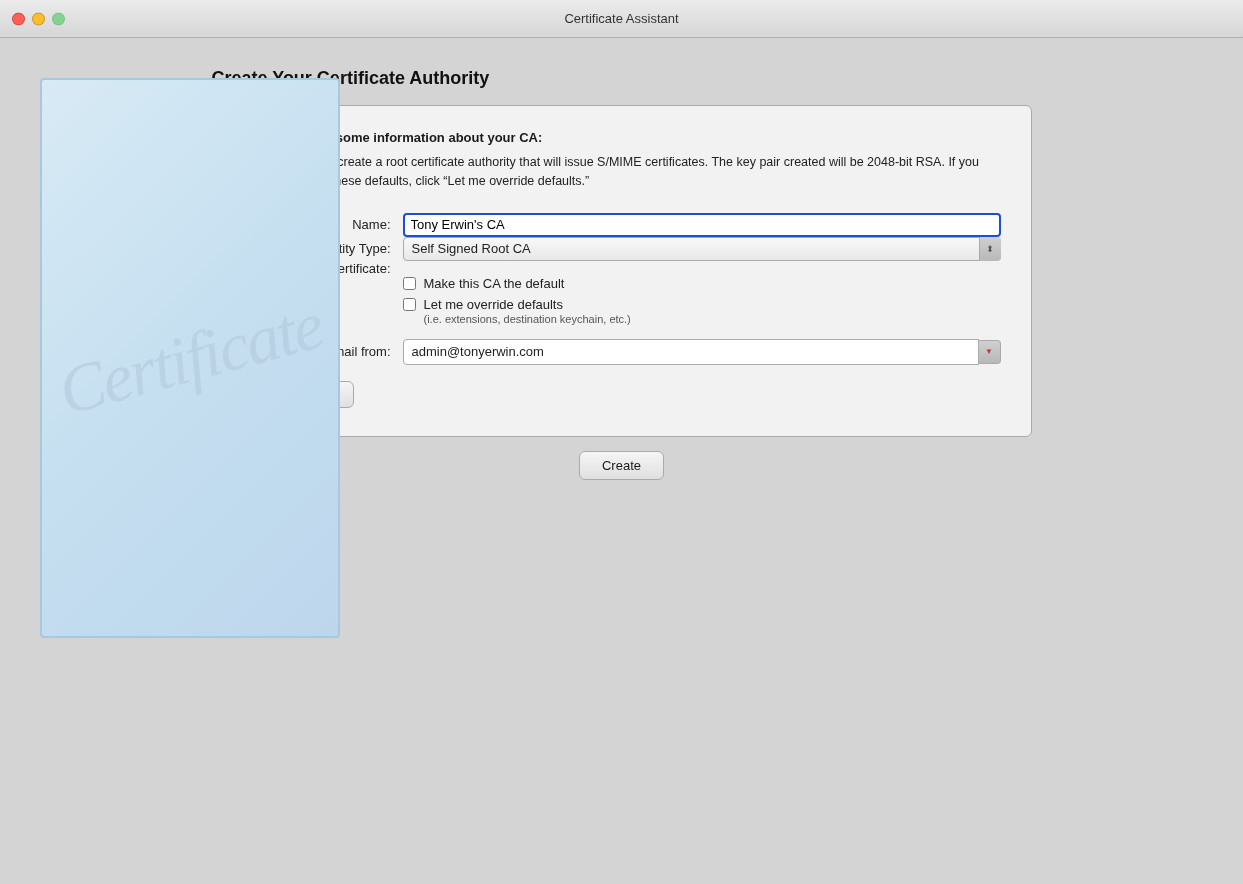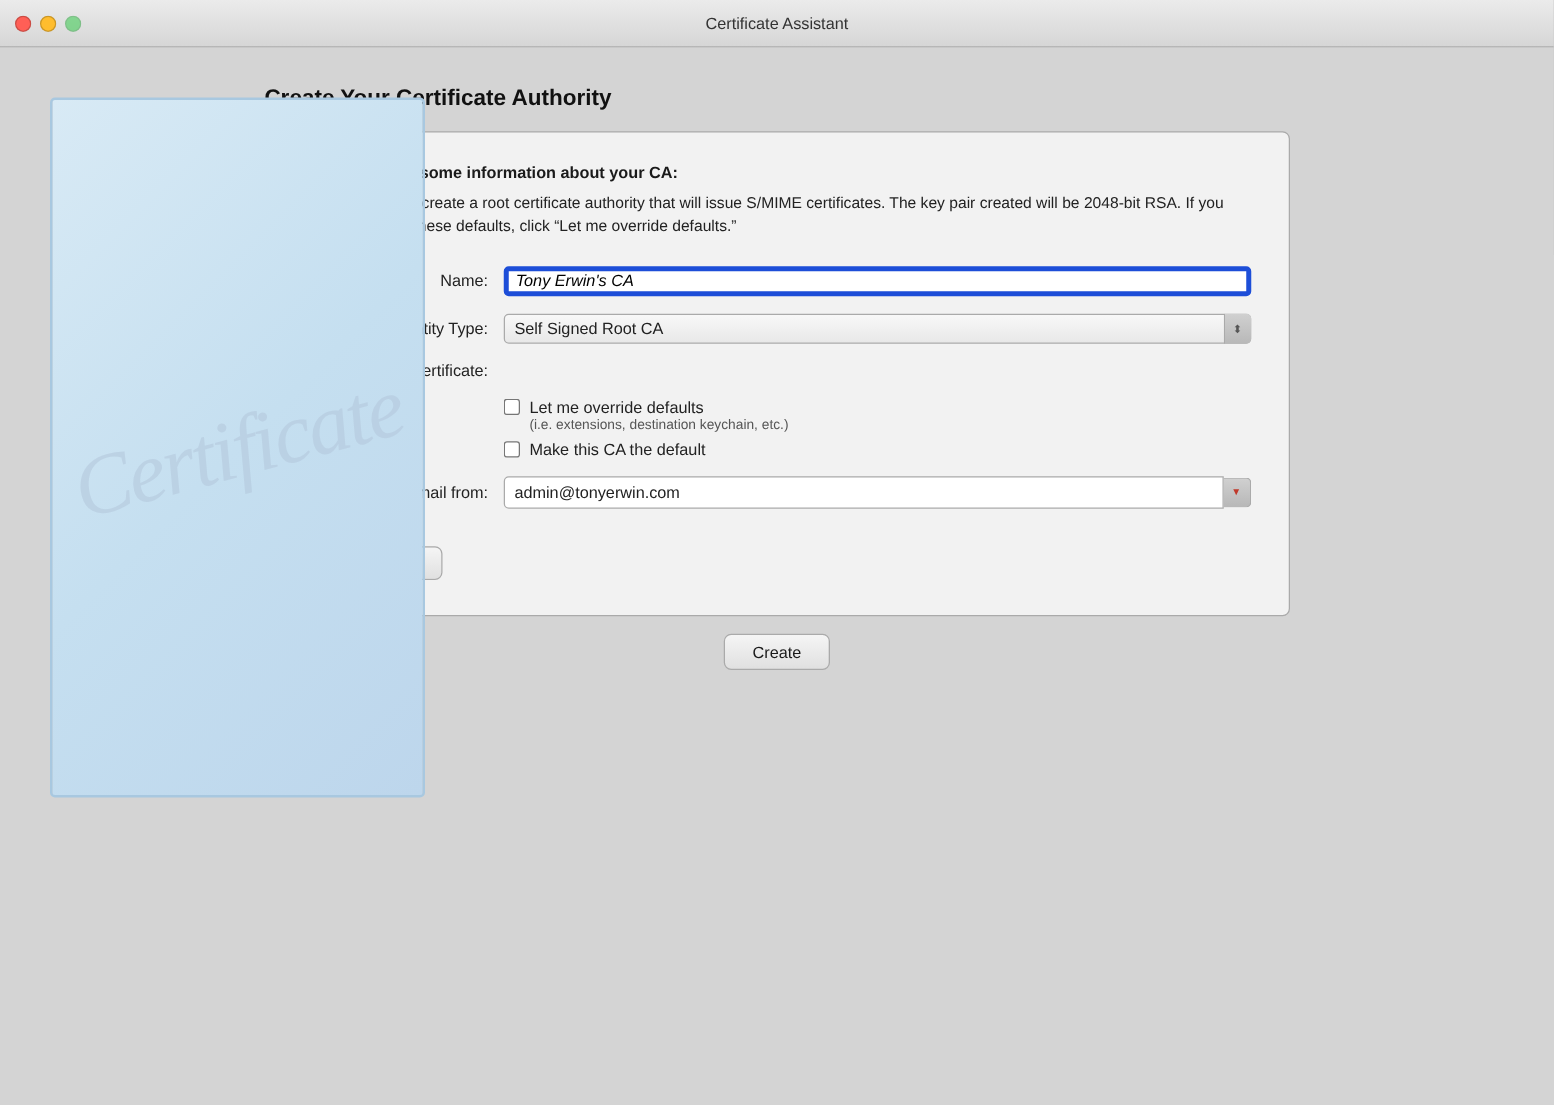--- a/index.html
+++ b/index.html
@@ -123,42 +123,40 @@
       font-size: 12.5px;
       color: #222;
       line-height: 1.5;
       margin-bottom: 22px;
     }
 
     
     .form-row {
       display: flex;
       align-items: center;
-      margin-bottom: 14px;
     }
 
     .form-label {
       width: 160px;
       text-align: right;
       padding-right: 12px;
       font-size: 13px;
       color: #222;
       flex-shrink: 0;
     }
 
     .form-input-text {
       flex: 1;
       height: 24px;
-      border: 4px solid #1d4ed8;
+      border: 2px solid #1d4ed8;
       border-radius: 4px;
       padding: 2px 6px;
       font-size: 13px;
       background: white;
       outline: none;
-      font-style: italic;
     }
 
     .form-select-wrapper {
       flex: 1;
       position: relative;
       height: 24px;
     }
 
     .form-select {
       width: 100%;
@@ -344,29 +342,29 @@
 
     
     <div class="form-row">
       <label class="form-label">User Certificate:</label>
     </div>
 
     
     <div class="checkbox-section">
       <div class="checkbox-row">
         <input type="checkbox" class="checkbox-input" style="">
+        <div class="checkbox-label">Make this CA the default</div>
+      </div>
+
+      <div class="checkbox-row">
+        <input type="checkbox" class="checkbox-input" style="">
         <div>
           <div class="checkbox-label">Let me override defaults</div>
           <div class="checkbox-sublabel">(i.e. extensions, destination keychain, etc.)</div>
         </div>
-      </div>
-
-      <div class="checkbox-row">
-        <input type="checkbox" class="checkbox-input" style="">
-        <div class="checkbox-label">Make this CA the default</div>
       </div>
     </div>
 
     
     <div class="form-row">
       <label class="form-label">Email from:</label>
       <div class="email-select-wrapper">
         <input type="text" class="email-input" value="admin@tonyerwin.com" style="">
         <div class="email-dropdown-btn"></div>
       </div>

